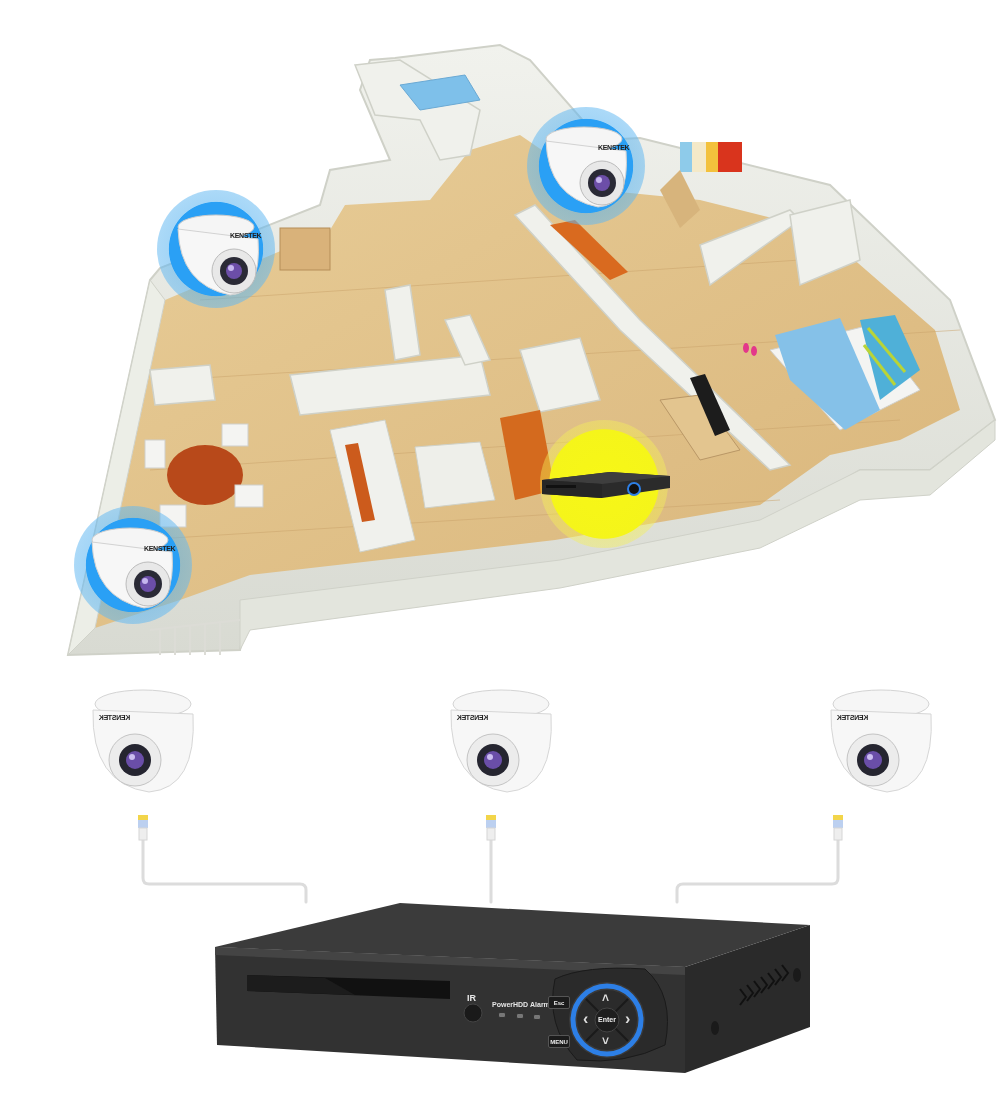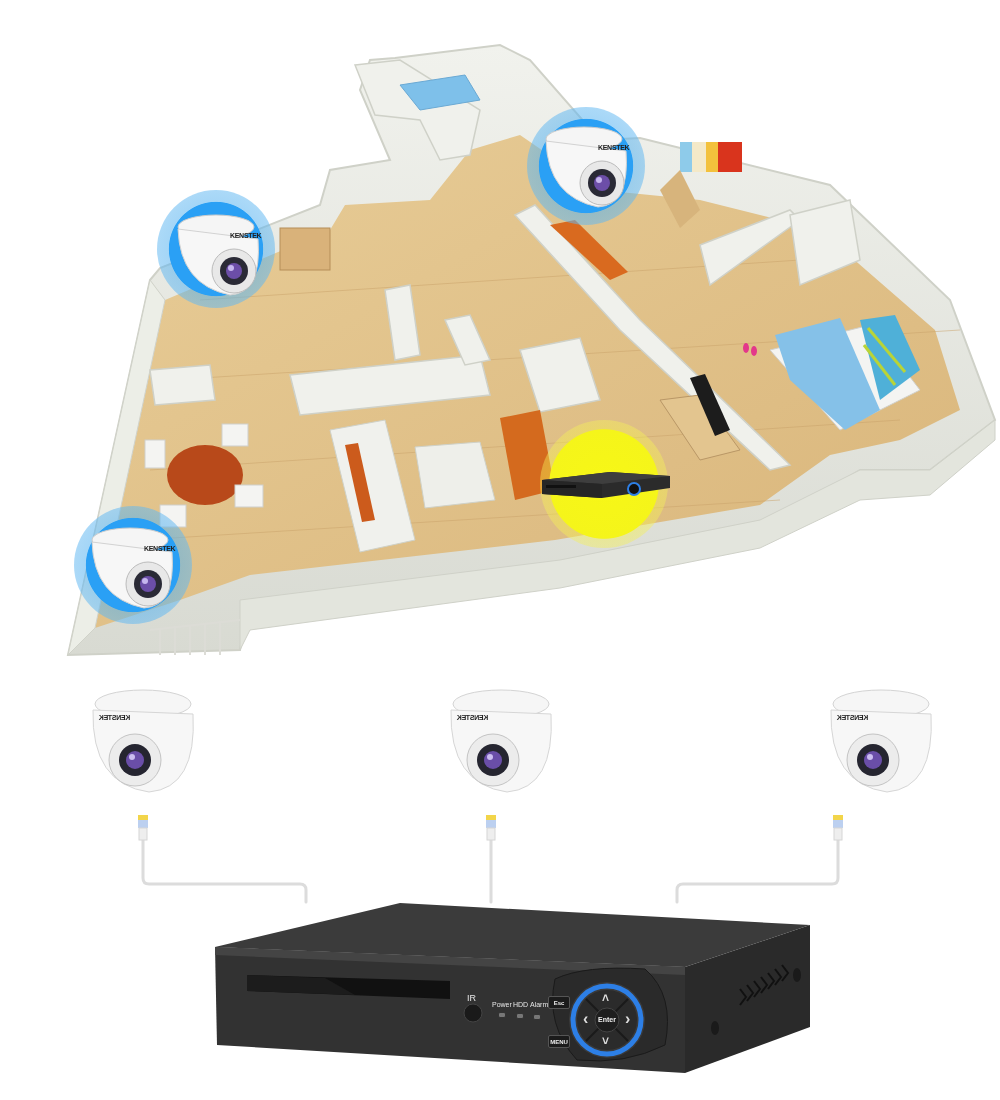--- a/index.html
+++ b/index.html
@@ -9,21 +9,21 @@
   #floorplan{left:0;top:0;width:1000px;height:680px;}
   
   .halo{position:absolute;border-radius:50%;}
   .halo.blue{background:radial-gradient(circle,#2aa0f5 0%,#2aa0f5 56%,rgba(90,180,240,0.55) 57%,rgba(120,195,245,0.5) 100%);}
   .halo.yellow{background:radial-gradient(circle,#f7f716 0%,#f5f51a 60%,rgba(245,240,80,0.45) 61%,rgba(245,240,120,0.35) 100%);}
   
   .dome{position:absolute;}
   .brand{position:absolute;font-size:7px;font-weight:bold;color:#222;letter-spacing:-0.3px;white-space:nowrap;}
   
   #dvr{left:205px;top:895px;width:610px;height:180px;}
-  .panel-label{position:absolute;font-size:7px;color:#e6e6e6;font-weight:normal;white-space:nowrap;}
+  .panel-label{position:absolute;font-size:7px;color:#e6e6e6;font-weight:bold;white-space:nowrap;}
   .btn-small{position:absolute;background:#1b1b1b;border:1px solid #555;border-radius:2px;color:#eee;font-size:6px;font-weight:bold;display:flex;align-items:center;justify-content:center;}
   .led{position:absolute;width:6px;height:4px;border-radius:2px;background:#777;border:1px solid #333;}
   .arrow{position:absolute;color:#ddd;font-size:12px;font-weight:bold;line-height:12px;}
 </style>
 </head>
 <body>
 
 <svg id="floorplan" class="abs" viewBox="0 0 1000 680" width="1000" height="680">
   <defs>
     <linearGradient id="wood" x1="0" y1="0" x2="1" y2="1">

